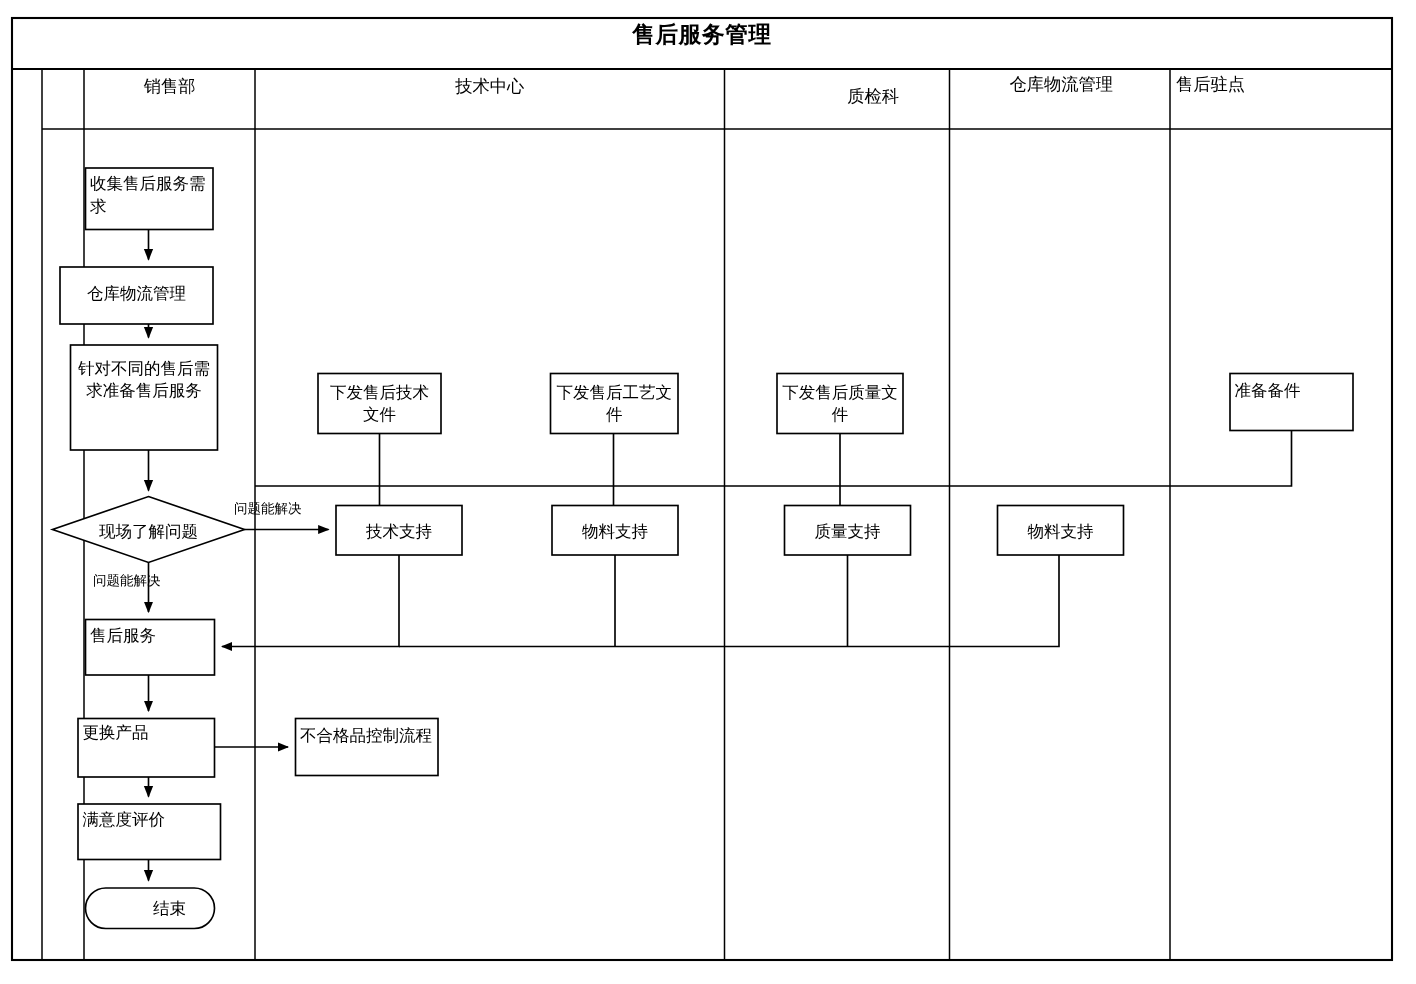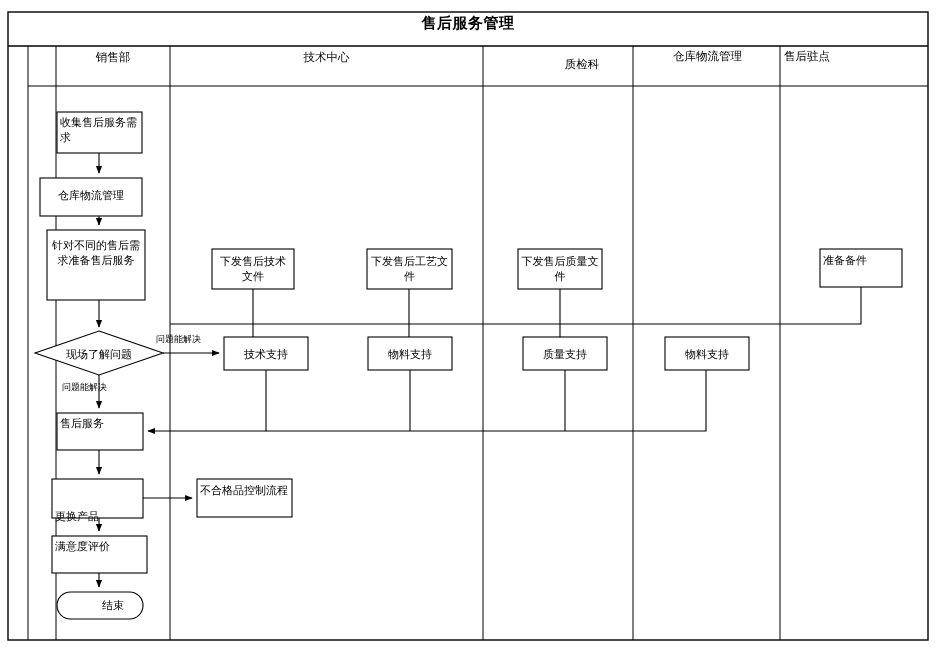--- a/index.html
+++ b/index.html
@@ -127,21 +127,21 @@
   <div class="lbl lane-head" style="left:170px;top:50px;width:313px;">技术中心</div>
   <div class="lbl lane-head" style="left:507px;top:57px;width:150px;font-family:Liberation Mono, monospace;">质检科</div>
   <div class="lbl lane-head" style="left:635px;top:49px;width:145px;text-align:center;">仓库物流管理</div>
   <div class="lbl lane-head" style="left:784px;top:49px;width:120px;text-align:left;">售后驻点</div>
 
   <div class="lbl node-text node-left" style="left:57px;top:113px;width:85px;height:41px;">收集售后服务需求</div>
   <div class="lbl node-text node-center" style="left:40px;top:186px;width:102px;">仓库物流管理</div>
   <div class="lbl node-text node-center" style="left:47px;top:236px;width:98px;">针对不同的售后需求准备售后服务</div>
   <div class="lbl node-text node-center" style="left:49px;top:345px;width:100px;">现场了解问题</div>
   <div class="lbl node-text node-left" style="left:57px;top:414px;width:86px;">售后服务</div>
-  <div class="lbl node-text node-left" style="left:52px;top:507px;width:110px;font-family:Liberation Serif, serif;">更换产品</div>
+  <div class="lbl node-text node-left" style="left:52px;top:480px;width:110px;font-family:Liberation Serif, serif;">更换产品</div>
   <div class="lbl node-text node-left" style="left:52px;top:537px;width:95px;">满意度评价</div>
   <div class="lbl term-text" style="left:57px;top:598px;width:86px;margin-left:13px;">结束</div>
 
   <div class="lbl node-text node-center" style="left:212px;top:252px;width:82px;">下发售后技术文件</div>
   <div class="lbl node-text node-center" style="left:367px;top:252px;width:85px;">下发售后工艺文件</div>
   <div class="lbl node-text node-center" style="left:224px;top:345px;width:84px;">技术支持</div>
   <div class="lbl node-text node-center" style="left:368px;top:345px;width:84px;">物料支持</div>
   <div class="lbl node-text node-left" style="left:197px;top:481px;width:98px;">不合格品控制流程</div>
 
   <div class="lbl node-text node-center" style="left:518px;top:252px;width:84px;">下发售后质量文件</div>

